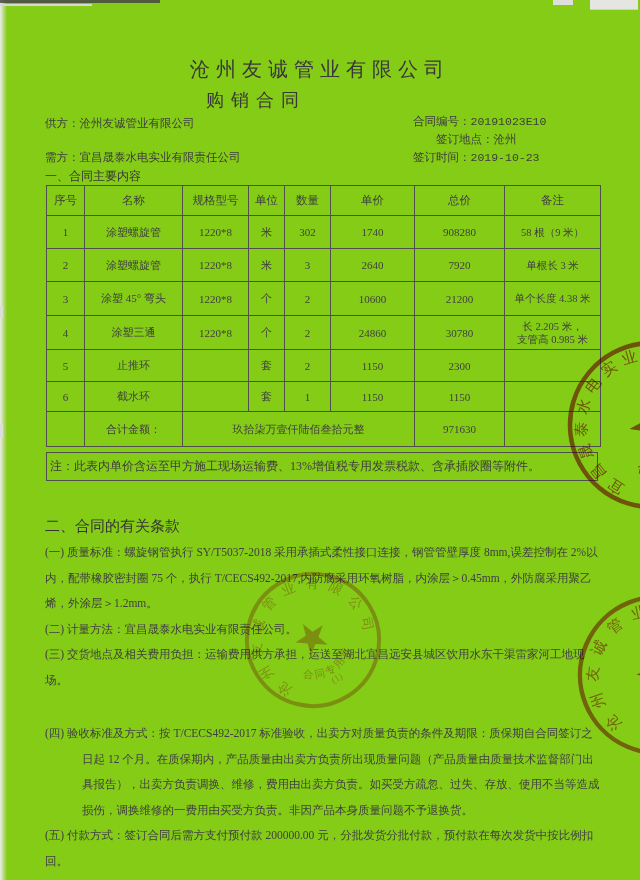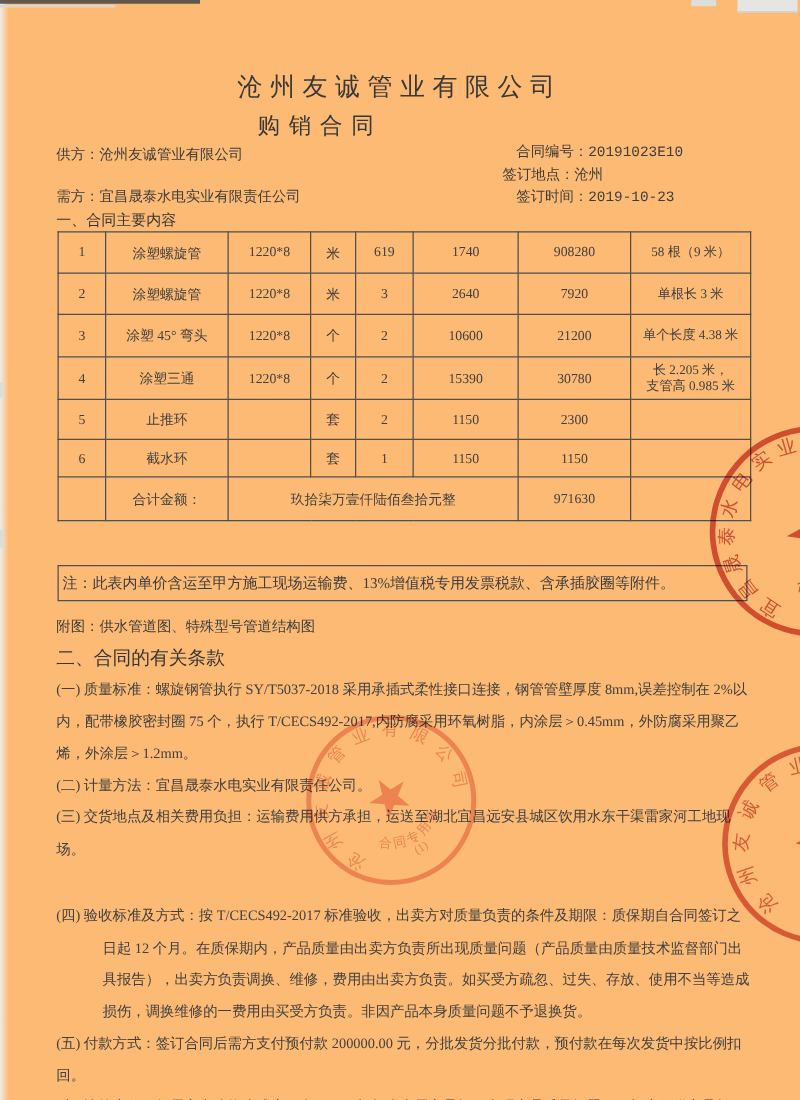--- a/index.html
+++ b/index.html
@@ -1,38 +1,38 @@
 <!DOCTYPE html>
 <html><head>
 <meta charset="utf-8">
 <style>
   html,body{margin:0;padding:0;}
   body{font-family:"Liberation Serif","DejaVu Serif",serif;background:#e9e9e7;}
-  .page{position:relative;width:640px;height:880px;background:#fdba74;overflow:hidden;color:#3d3d3d;}
+  .page{position:relative;width:640px;height:880px;background:#84cc16;overflow:hidden;color:#3d3d3d;}
   .page:before{content:"";position:absolute;left:0;top:0;bottom:0;width:7px;
     background:linear-gradient(90deg,#ececea,rgba(236,236,234,0));pointer-events:none;}
   
   .art{position:absolute;}
   .art-a{left:0;top:0;width:160px;height:3px;background:#454545;opacity:.85;}
   .art-b{left:0;top:4px;width:92px;height:2px;background:#d7d7d4;}
   .art-c{left:553px;top:0;width:20px;height:5px;background:#dededb;}
   .art-d{left:590px;top:0;width:48px;height:9px;background:#e5e5e2;border-bottom:1px solid #cdcdc9;}
   .art-e{left:0;top:306px;width:3px;height:12px;background:#dcdcd9;}
   .art-f{left:0;top:424px;width:3px;height:14px;background:#dcdcd9;}
 
   .company-title{position:absolute;left:0;top:56px;width:640px;text-align:center;
     font-size:20px;letter-spacing:6px;color:#383838;}
   .doc-title{position:absolute;left:0;top:88px;width:512px;text-align:center;
     font-size:18px;letter-spacing:7px;color:#383838;}
 
   .meta{position:absolute;font-size:11.5px;color:#3d3d3d;white-space:nowrap;font-family:Liberation Mono, monospace;}
   .m-supplier{left:45px;top:116px;}
   .m-buyer{left:45px;top:150px;}
   .m-no{left:413px;top:114px;}
-  .m-place{left:402px;top:132px;}
+  .m-place{left:436px;top:132px;}
   .m-date{left:413px;top:150px;}
 
   .sec1-head{position:absolute;left:45px;top:168px;font-size:12px;color:#353535;}
 
   table.items{position:absolute;left:46px;top:185px;width:554px;border-collapse:collapse;
     table-layout:fixed;font-size:11px;color:#3f3f3f;}
   table.items td,table.items th{border:1px solid #4f4f4f;text-align:center;vertical-align:middle;
     padding:0 1px;font-weight:normal;white-space:pre-line;overflow:hidden;}
   table.items .rmk{font-size:10.5px;line-height:13px;margin-left:17px;}
   tr.hdr{height:30px;font-size:11.5px;}
@@ -82,26 +82,36 @@
       <col style="width:38px">
         <col style="width:98px">
         <col style="width:66px">
         <col style="width:36px">
       <col style="width:46px">
         <col style="width:84px">
         <col style="width:90px">
         <col style="width:96px">
     </colgroup>
     <tbody>
+        <tr class="hdr">
+      <th>序号</th>
+      <th>名称</th>
+      <th>规格型号</th>
+      <th>单位</th>
+      <th>数量</th>
+      <th>单价</th>
+      <th>总价</th>
+      <th>备注</th>
+    </tr>
     <tr class="r0">
       <td>1</td>
       <td>涂塑螺旋管</td>
       <td>1220*8</td>
       <td>米</td>
-      <td>619</td>
+      <td>302</td>
       <td>1740</td>
       <td>908280</td>
       <td class="rmk">58 根（9 米）</td>
     </tr>
     <tr class="r1">
       <td>2</td>
       <td>涂塑螺旋管</td>
       <td>1220*8</td>
       <td>米</td>
       <td>3</td>
@@ -118,21 +128,21 @@
       <td>10600</td>
       <td>21200</td>
       <td class="rmk">单个长度 4.38 米</td>
     </tr>
     <tr class="r3">
       <td>4</td>
       <td>涂塑三通</td>
       <td>1220*8</td>
       <td>个</td>
       <td>2</td>
-      <td>15390</td>
+      <td>24860</td>
       <td>30780</td>
       <td class="rmk">长 2.205 米，
 支管高 0.985 米</td>
     </tr>
     <tr class="r4">
       <td>5</td>
       <td>止推环</td>
       <td></td>
       <td>套</td>
       <td>2</td>
@@ -157,21 +167,20 @@
       <td>971630</td>
       <td></td>
     </tr>
   </tbody>
     </table>
 
   <div class="notebox">
     <span>注：此表内单价含运至甲方施工现场运输费、13%增值税专用发票税款、含承插胶圈等附件。</span>
   </div>
 
-  <div class="attachment">附图：供水管道图、特殊型号管道结构图</div>
   <div class="sec2-head">二、合同的有关条款</div>
 
   <div class="terms">
     <p>(一) 质量标准：螺旋钢管执行 SY/T5037-2018 采用承插式柔性接口连接，钢管管壁厚度 8mm,误差控制在 2%以内，配带橡胶密封圈 75 个，执行 T/CECS492-2017,内防腐采用环氧树脂，内涂层＞0.45mm，外防腐采用聚乙烯，外涂层＞1.2mm。</p>
     <p>(二) 计量方法：宜昌晟泰水电实业有限责任公司。</p>
     <p>(三) 交货地点及相关费用负担：运输费用供方承担，运送至湖北宜昌远安县城区饮用水东干渠雷家河工地现场。</p>
     <p class="hang">(四) 验收标准及方式：按 T/CECS492-2017 标准验收，出卖方对质量负责的条件及期限：质保期自合同签订之日起 12 个月。在质保期内，产品质量由出卖方负责所出现质量问题（产品质量由质量技术监督部门出具报告），出卖方负责调换、维修，费用由出卖方负责。如买受方疏忽、过失、存放、使用不当等造成损伤，调换维修的一费用由买受方负责。非因产品本身质量问题不予退换货。</p>
     <p>(五) 付款方式：签订合同后需方支付预付款 200000.00 元，分批发货分批付款，预付款在每次发货中按比例扣回。</p>
     <p>(七) 违约责任：如需方中途终止或变更合同，一切损失由需方承担，出现产品质量问题，一切责任供方承担。</p>
   </div>

